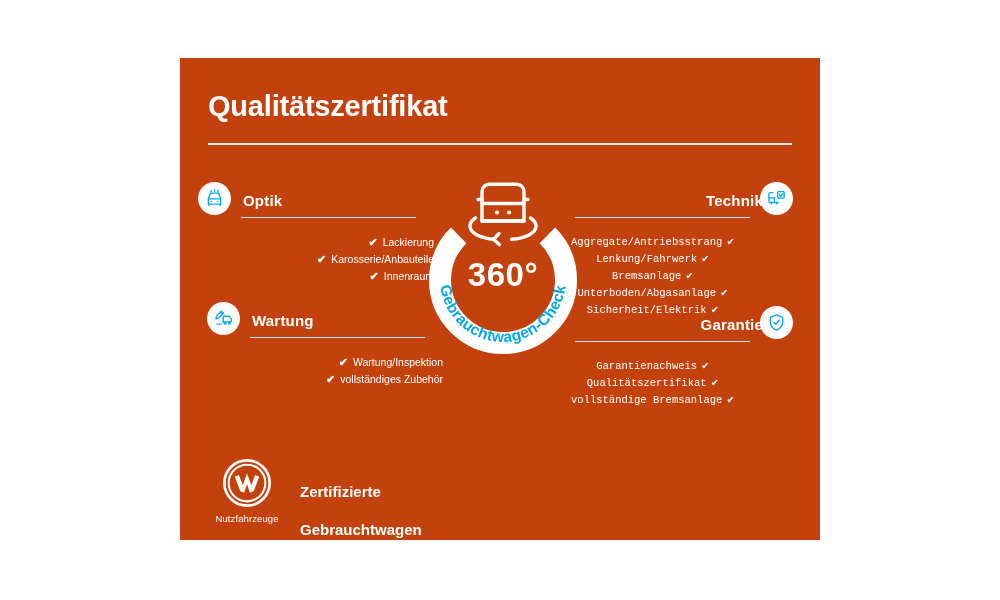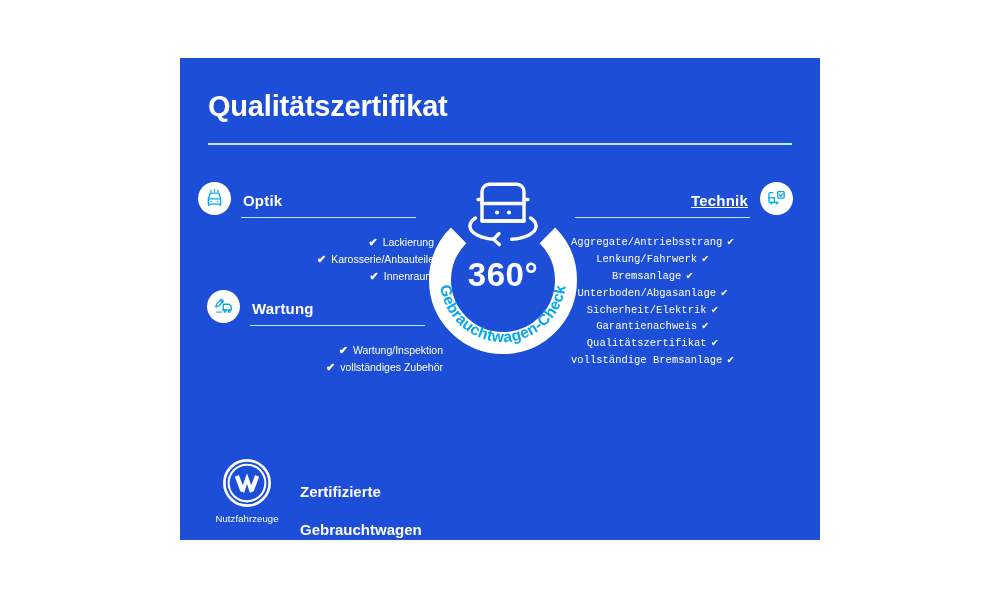--- a/index.html
+++ b/index.html
@@ -8,21 +8,21 @@
     background: #ffffff;
     font-family: "Liberation Sans", sans-serif;
     overflow: hidden;
   }
   #stage { position: relative; width: 1000px; height: 600px; background:#ffffff; }
 
   .panel {
     position: absolute;
     left: 180px; top: 58px;
     width: 640px; height: 482px;
-    background: #1d4ed8;
+    background: #c2410c;
   }
 
   .title {
     position: absolute;
     left: 28px; top: 32px;
     font-size: 29px;
     font-weight: bold;
     color: #ffffff;
     letter-spacing: -0.2px;
   }
@@ -30,38 +30,38 @@
     position: absolute;
     left: 28px; top: 85px;
     width: 584px; height: 2px;
     background: #cfeefb;
     opacity: 0.95;
   }
 
   
   .section { position: absolute; }
   .sec-optik   { left: 9px;  top: 132px; width: 245px; }
-  .sec-wartung { left: 18px;  top: 240px; width: 245px; }
+  .sec-wartung { left: 18px;  top: 252px; width: 245px; }
   .sec-technik { left: 377px; top: 132px; width: 245px; }
   .sec-garantie{ left: 377px; top: 256px; width: 245px; }
 
   .sec-head {
     position: relative;
     height: 40px;
   }
   .sec-title {
     position: absolute;
     top: 2px;
     font-size: 15px;
     font-weight: bold;
     color: #ffffff;
     letter-spacing: 0.2px;
   }
   .left .sec-title  { left: 54px; }
-  .right .sec-title { right: 54px; text-decoration: underline; }
+  .right .sec-title { right: 39px; }
 
   .sec-rule {
     position: absolute;
     top: 27px;
     height: 1px;
     background: #bfe9fa;
     width: 175px;
   }
   .left .sec-rule  { left: 52px; }
   .right .sec-rule { right: 52px; }
@@ -197,20 +197,30 @@
       <ul class="items">
         <li><span>Aggregate/Antriebsstrang</span><span class="chk">✔</span></li>
         <li><span>Lenkung/Fahrwerk</span><span class="chk">✔</span></li>
         <li><span>Bremsanlage</span><span class="chk">✔</span></li>
         <li><span>Unterboden/Abgasanlage</span><span class="chk">✔</span></li>
         <li><span>Sicherheit/Elektrik</span><span class="chk">✔</span></li>
       </ul>
     </div>
 
     <div class="section right sec-garantie">
+      <div class="sec-head">
+        <div class="icon-circle">
+          <svg width="21" height="21" viewBox="0 0 24 24" fill="none" stroke="#06A7EA" stroke-width="1.5" stroke-linecap="round" stroke-linejoin="round">
+            <path d="M12 3.2 4.9 6.1v5.4c0 4.2 2.9 7.6 7.1 9.3 4.2-1.7 7.1-5.1 7.1-9.3V6.1z"></path>
+            <path d="M8.9 11.8l2.1 2.2 4.2-4.6"></path>
+          </svg>
+        </div>
+        <div class="sec-title">Garantie</div>
+        <div class="sec-rule"></div>
+      </div>
       <ul class="items">
         <li><span>Garantienachweis</span><span class="chk">✔</span></li>
         <li><span>Qualitätszertifikat</span><span class="chk">✔</span></li>
         <li><span>vollständige Bremsanlage</span><span class="chk">✔</span></li>
       </ul>
     </div>
 
     <div class="badge">
       <svg width="170" height="200" viewBox="0 0 170 200">
         <defs>

